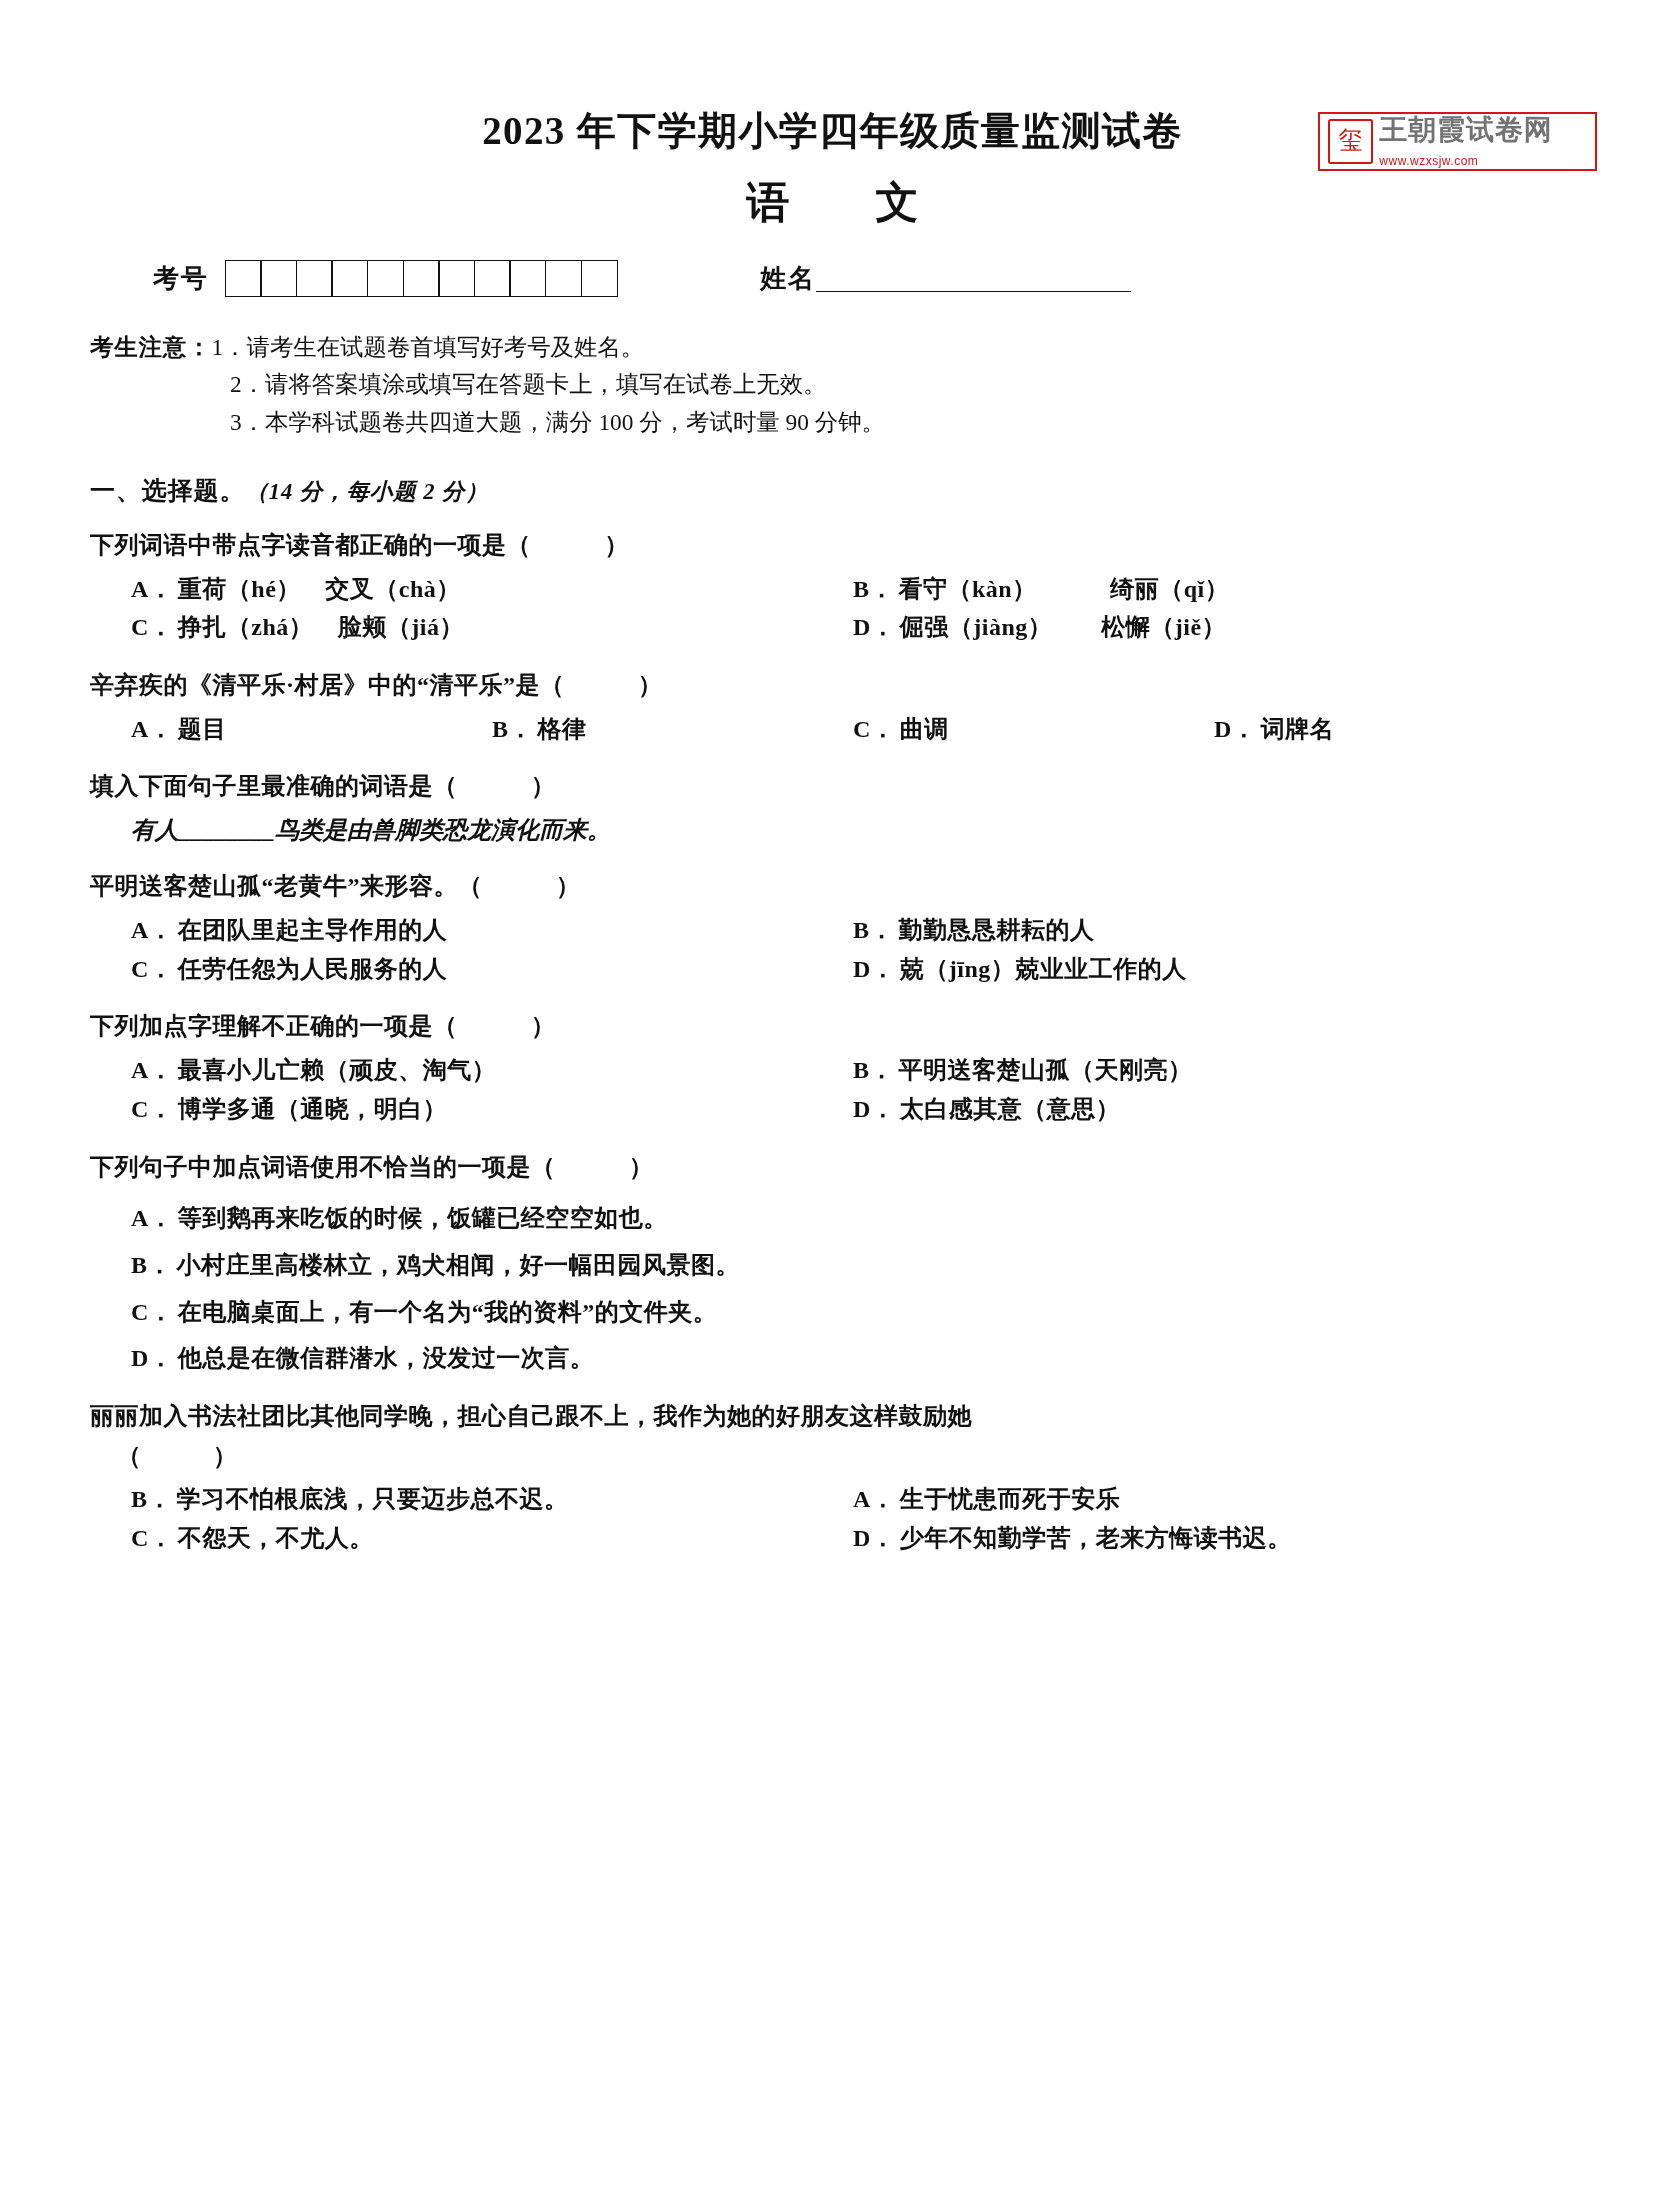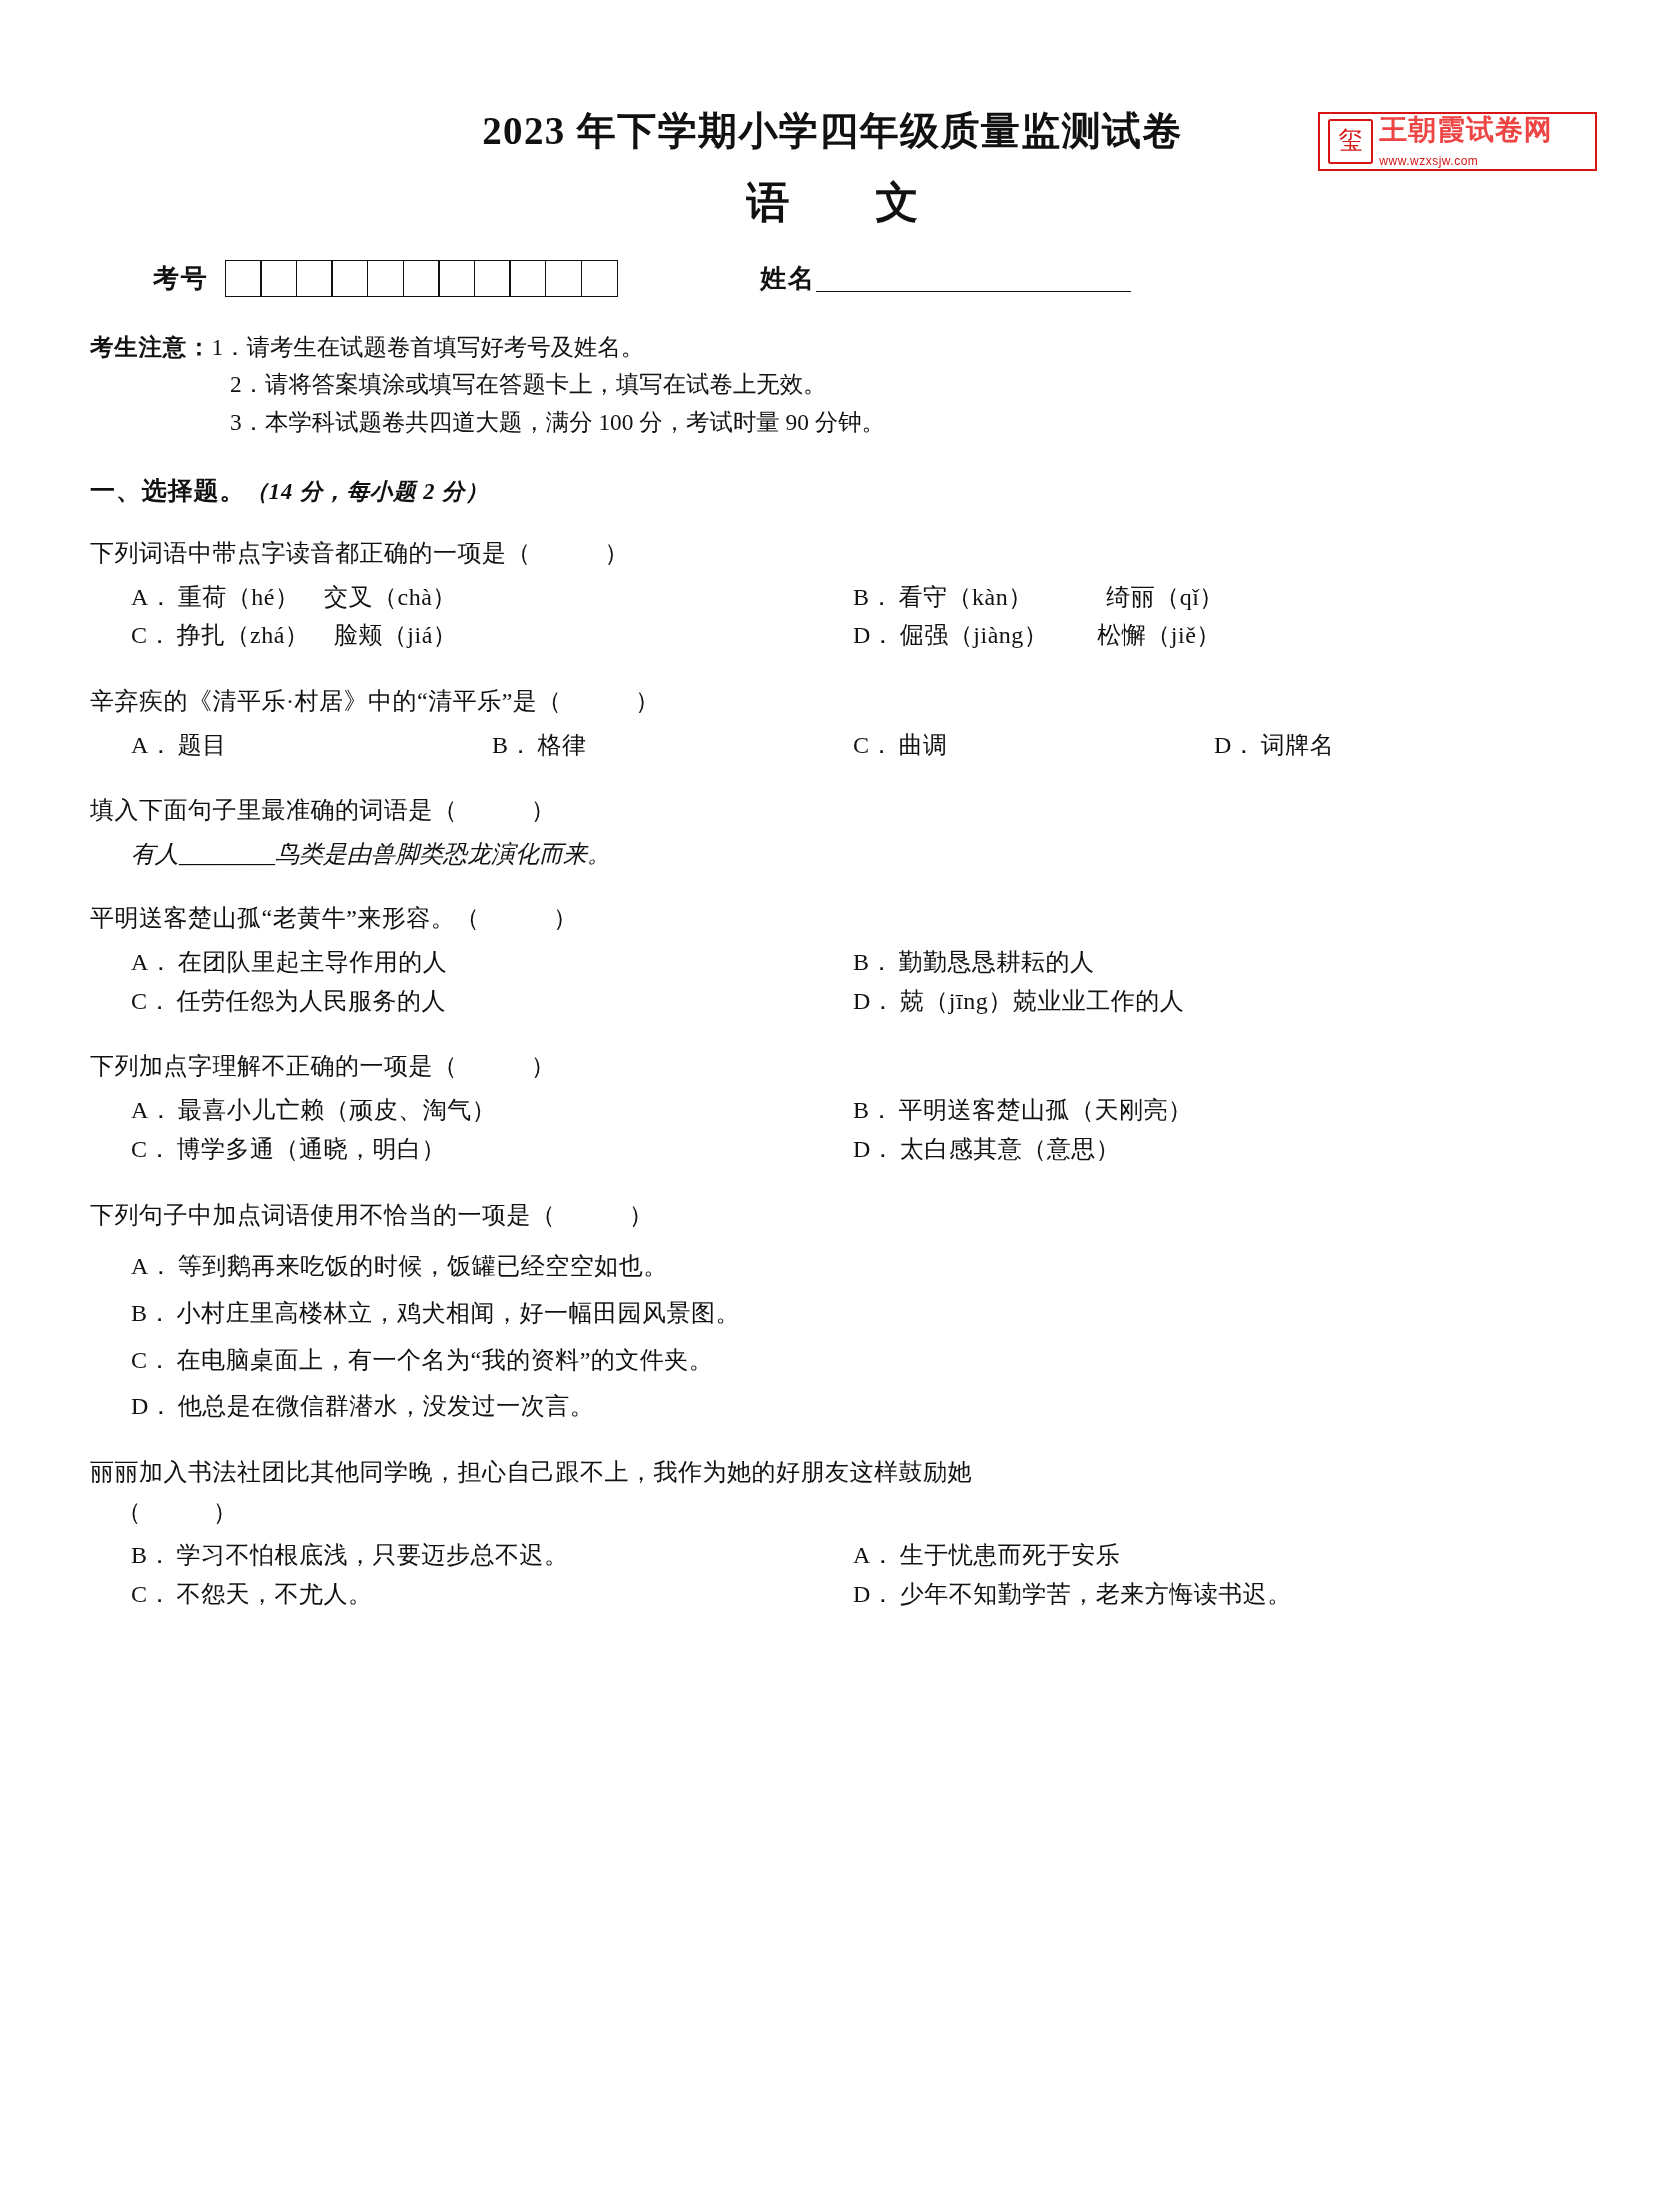--- a/index.html
+++ b/index.html
@@ -49,21 +49,21 @@
     text-align: center;
     font-family: "Liberation Serif", serif;
     flex: none;
   }
   .logo-text {
     display: flex;
     flex-direction: column;
     justify-content: center;
   }
   .logo-title {
-    color: #ef4444;
+    color: #737373;
     font-size: 28px;
     font-weight: bold;
     letter-spacing: 0.9px;
     line-height: 1.05;
   }
   .logo-url {
     color: #d61414;
     font-size: 12px;
     font-family: "Liberation Sans", sans-serif;
     letter-spacing: 0.5px;
@@ -150,23 +150,24 @@
     letter-spacing: 0.9px;
   }
   .section-head .pts {
     font-size: 22.5px;
     font-weight: bold;
     font-style: italic;
   }
 
   
   .q {
-    margin-top: 28px;
+    margin-top: 20px;
     font-size: 24px;
     line-height: 1.5;
+    font-weight: bold;
   }
   .q-stem {
     display: block;
     letter-spacing: 0.5px;
   }
   .opts {
     display: flex;
     flex-wrap: wrap;
     padding-left: 41px;
     margin-top: 6.3px;

